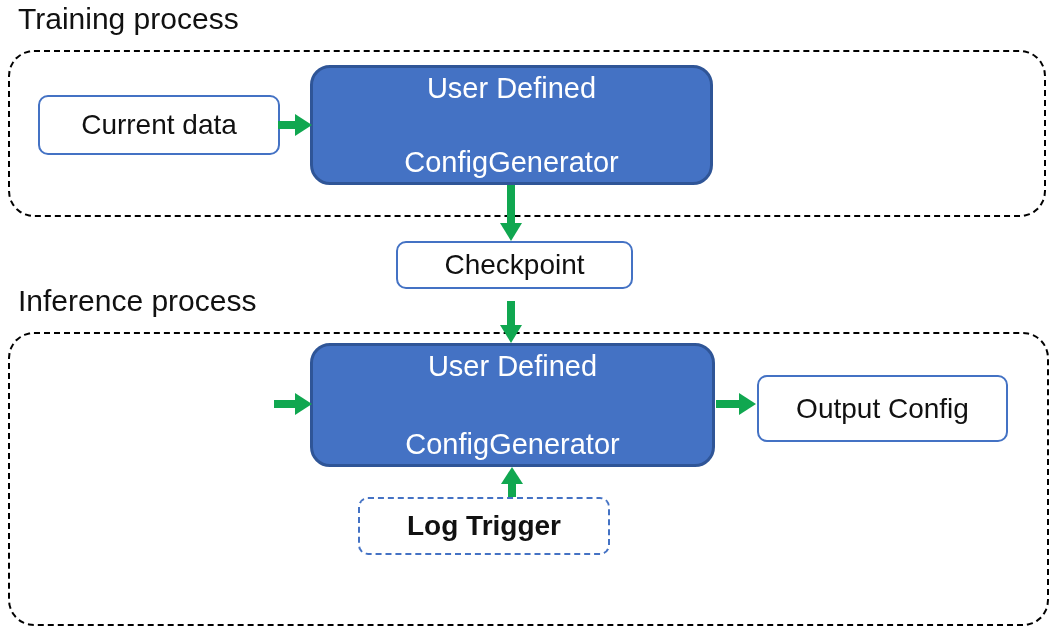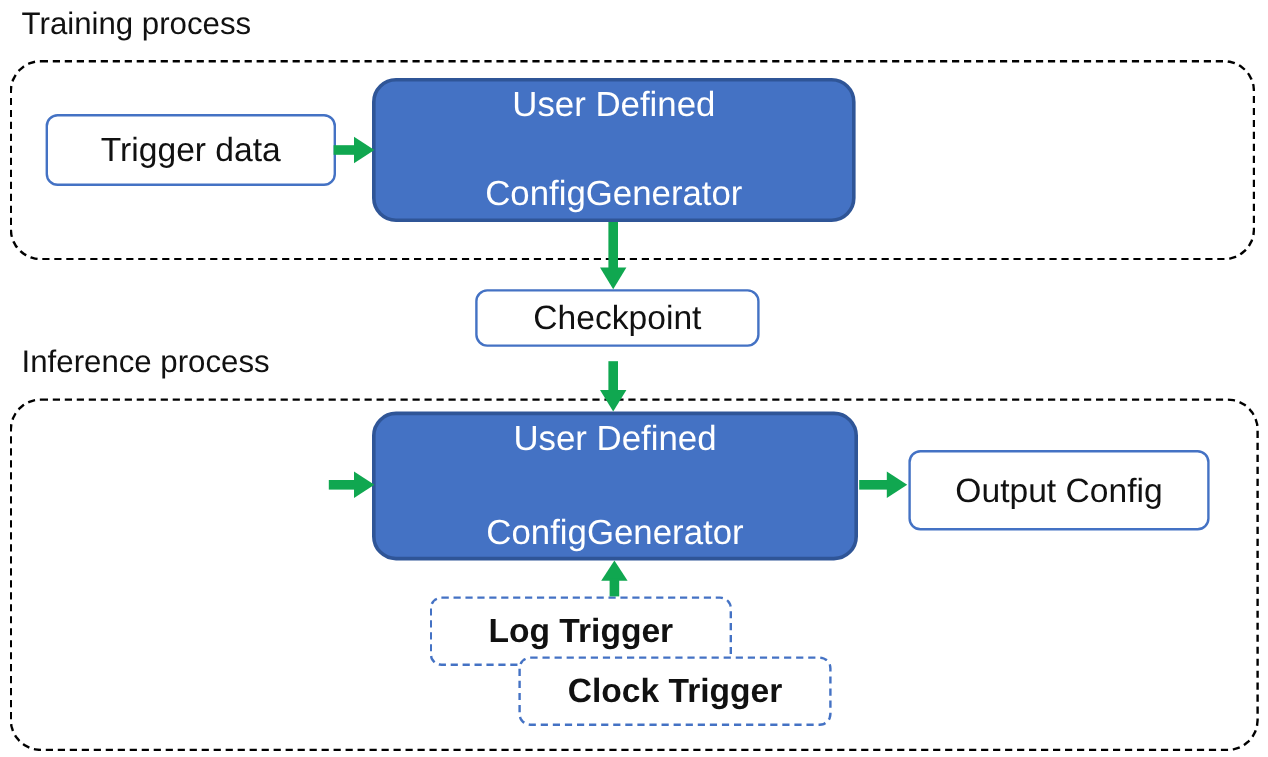--- a/index.html
+++ b/index.html
@@ -9,21 +9,21 @@
     --arrow-green:#10A750;
     --dash-color:#000000;
     --text-color:#111111;
   }
   html,body{margin:0;padding:0;background:#ffffff;}
   #stage{
     position:relative;width:1057px;height:631px;background:#ffffff;overflow:hidden;
     font-family:"Liberation Sans", sans-serif;color:var(--text-color);
   }
   .proc-label{
-    position:absolute;font-size:26px;line-height:34px;color:var(--text-color);
+    position:absolute;font-size:30px;line-height:34px;color:var(--text-color);
     white-space:nowrap;
   }
   .lbl-training{left:18px;top:2px;}
   .lbl-inference{left:18px;top:284px;}
   .dashed-container{
     position:absolute;border:2.5px dashed var(--dash-color);border-radius:26px;
     background:transparent;
   }
   .container-training{left:8px;top:50px;width:1034px;height:163px;}
   .container-inference{left:8px;top:332px;width:1037px;height:290px;}
@@ -85,21 +85,21 @@
 
   <div class="proc-label lbl-training">Training process</div>
 
   <div class="dashed-container container-training"></div>
 
   <div class="proc-label lbl-inference">Inference process</div>
 
   <div class="dashed-container container-inference"></div>
 
   <div class="box light-box b-training-data">
-    <span>Trigger data</span>
+    <span>Current data</span>
   </div>
 
   <div class="box blue-box b-training-gen">
     <span>User Defined</span>
     <span>ConfigGenerator</span>
   </div>
 
   <div class="box light-box b-checkpoint">
     <span>Checkpoint</span>
   </div>
@@ -111,23 +111,20 @@
   </div>
 
   <div class="box light-box b-output-config">
     <span>Output Config</span>
   </div>
 
   <div class="box trigger-box b-log-trigger">
     <span>Log Trigger</span>
   </div>
 
-  <div class="box trigger-box b-clock-trigger">
-    <span>Clock Trigger</span>
-  </div>
 
   <div>
     <div class="shaft a1-shaft"></div>
     <div class="head head-right a1-head"></div>
   </div>
 
   <div>
     <div class="shaft a2-shaft"></div>
     <div class="head head-down a2-head"></div>
   </div>

